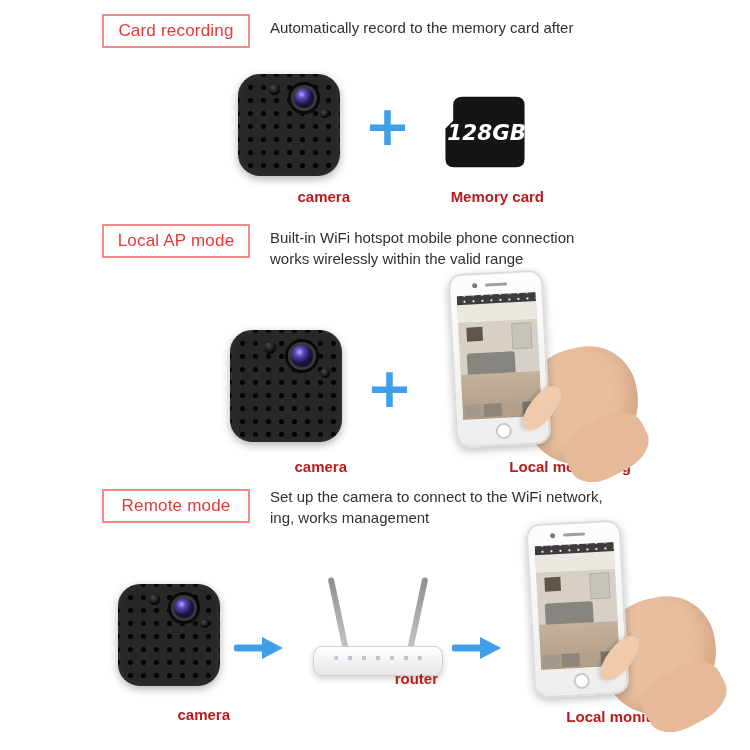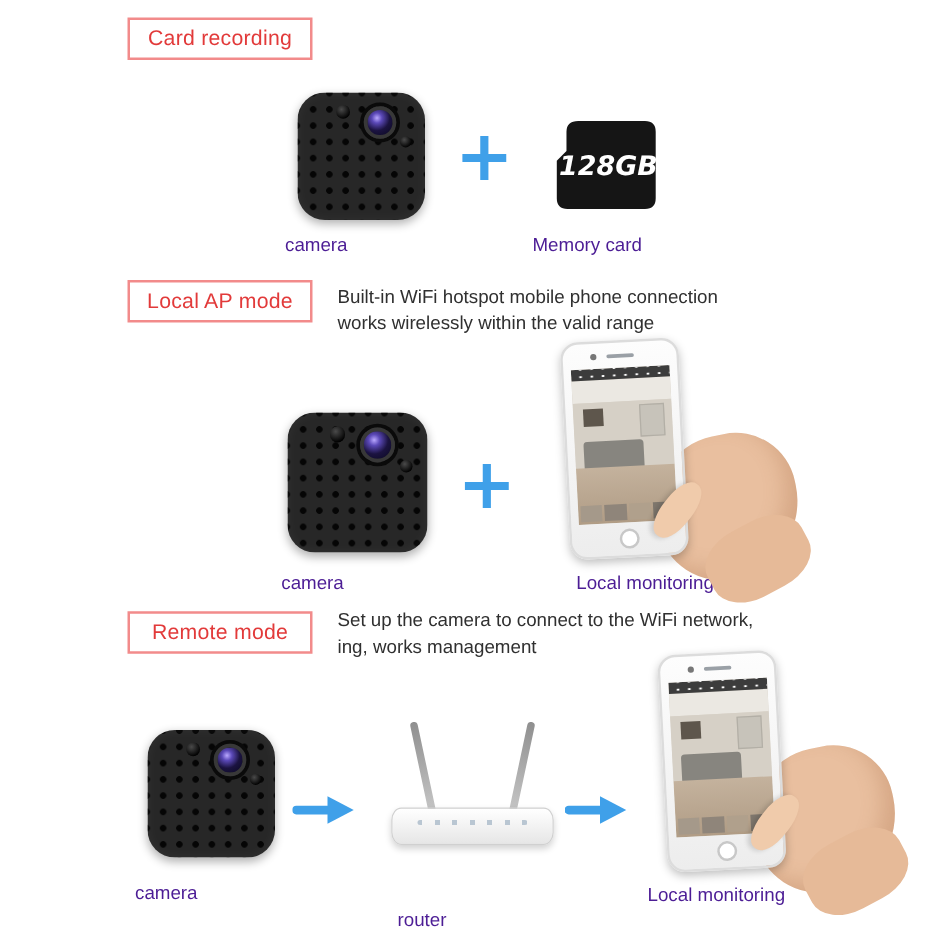--- a/index.html
+++ b/index.html
@@ -16,22 +16,22 @@
     border:2px solid #f28b8b; color:#e23a3a; background:#fff;
     display:flex; align-items:center; justify-content:center;
     font-size:17px; letter-spacing:0.2px;
   }
 
   
   .desc { position:absolute; font-size:15px; line-height:21px; color:#303030; }
 
   
   .caption {
-    position:absolute; font-weight:normal; font-size:15px; color:#4c1d95;
-    text-align:left;
+    position:absolute; font-weight:bold; font-size:15px; color:#b91c1c;
+    text-align:right;
   }
 
   
   .plus {
     position:absolute; color:#3fa0e9; font-size:56px; font-weight:bold;
     line-height:1; font-family:"DejaVu Sans",sans-serif;
   }
 
   
   .arrow { position:absolute; }
@@ -123,20 +123,21 @@
     background:repeating-linear-gradient(90deg,#b9c6d2 0 4px, transparent 4px 14px);
     border-radius:2px; }
 </style>
 </head>
 <body>
 
 <div class="stage">
 
   <div class="badge" style="left:96px;top:14px;">Card recording</div>
   <div class="desc" style="left:264px;top:17px;">
+    <div>Automatically record to the memory card after</div>
   </div>
 
   <div class="camera" style="left:232px;top:74px;width:102px;height:102px;">
     <div class="lens"></div>
     <div class="ir ir-a"></div>
     <div class="ir ir-b"></div>
   </div>
   <div class="caption" style="left:222px;top:188px;width:122px;">camera</div>
 
   <div class="plus" style="left:358px;top:98px;">+</div>
@@ -207,21 +208,21 @@
     <polygon points="28,3 49,14 28,25" fill="#3fa0e9"></polygon>
   </svg>
 
   <div class="router-group" style="left:307px;top:576px;">
     <div class="antenna ant-left"></div>
     <div class="antenna ant-right"></div>
     <div class="router-body">
       <div class="router-leds"></div>
     </div>
   </div>
-  <div class="caption" style="left:312px;top:728px;width:120px;">router</div>
+  <div class="caption" style="left:312px;top:670px;width:120px;">router</div>
 
   <svg class="arrow" style="left:446px;top:634px;" width="52" height="28" viewBox="0 0 52 28">
     <line x1="3" y1="14" x2="30" y2="14" stroke="#3fa0e9" stroke-width="7" stroke-linecap="round"></line>
     <polygon points="28,3 49,14 28,25" fill="#3fa0e9"></polygon>
   </svg>
 
   <div class="phone-group" style="left:508px;top:520px;">
     <div class="palm"></div>
     <div class="wrist"></div>
     <div class="phone">

